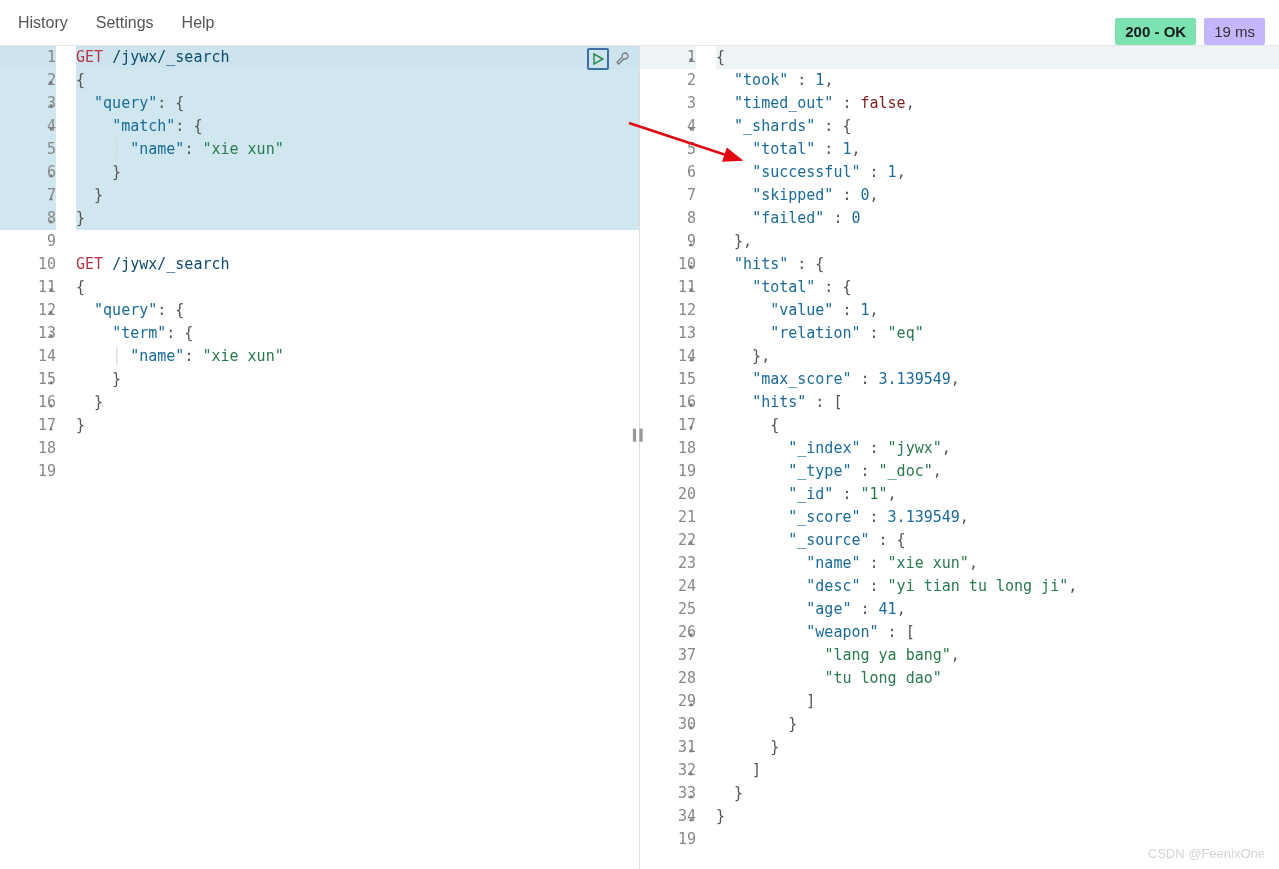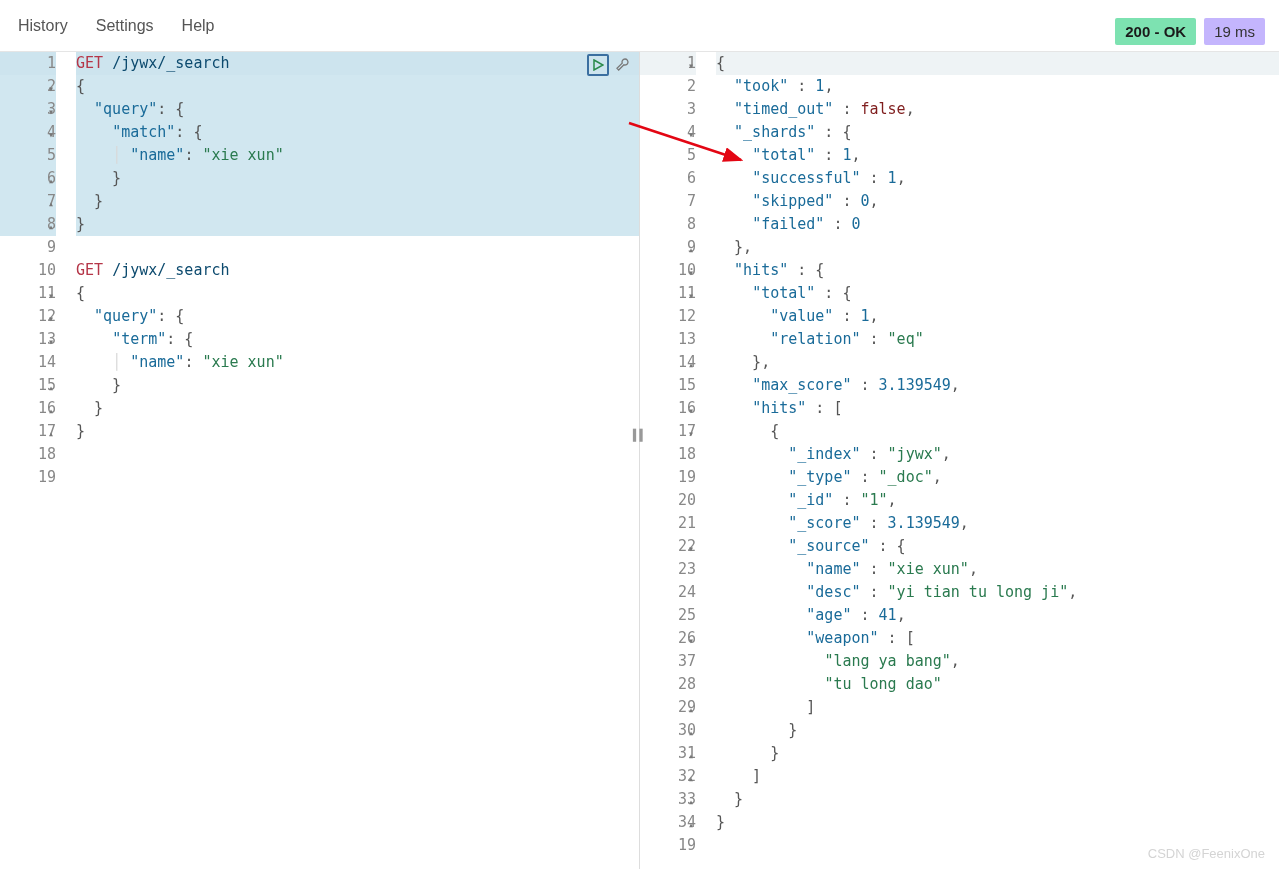--- a/index.html
+++ b/index.html
@@ -1,17 +1,17 @@
 <!DOCTYPE html>
 <html><head>
 <meta charset="utf-8">
 <style>
 * { margin:0; padding:0; box-sizing:border-box; }
 body { font-family: -apple-system, "Segoe UI", Arial, sans-serif; background:#fff; width:1279px; height:869px; overflow:hidden; position:relative;}
-.menubar { height:52px; display:flex; align-items:center; padding:0 18px; border-bottom:1px solid #e5e5e5;}
+.menubar { height:46px; display:flex; align-items:center; padding:0 18px; border-bottom:1px solid #e5e5e5;}
 .menubar .menu-item { color:#555; font-size:16px; margin-right:28px; cursor:pointer;}
 .status-area { position:absolute; right:14px; top:18px; display:flex; gap:8px; align-items:center;}
 .badge-ok { background:#7de2b1; color:#1a1a1a; padding:5px 10px; font-size:15px; border-radius:2px; font-weight:700;}
 .badge-time { background:#c4b5fd; color:#333; padding:5px 10px; font-size:15px; border-radius:2px;}
 .panes { display:flex; height:calc(100% - 46px);}
 .pane { flex:1; position:relative; overflow:auto; }
 .pane-left { border-right:1px solid #ddd;}
 .gutter { position:absolute; left:0; top:0; width:70px; text-align:right; padding-right:14px; color:#888; background:#fff; z-index:1;}
 .gutter .ln { height:23px; line-height:23px; font-family: Menlo, Consolas, monospace; font-size:15px; position:relative;}
 .gutter .fold { position:absolute; right:0px; top:2px; font-size:10px; color:#777; width:10px; text-align:center;}

